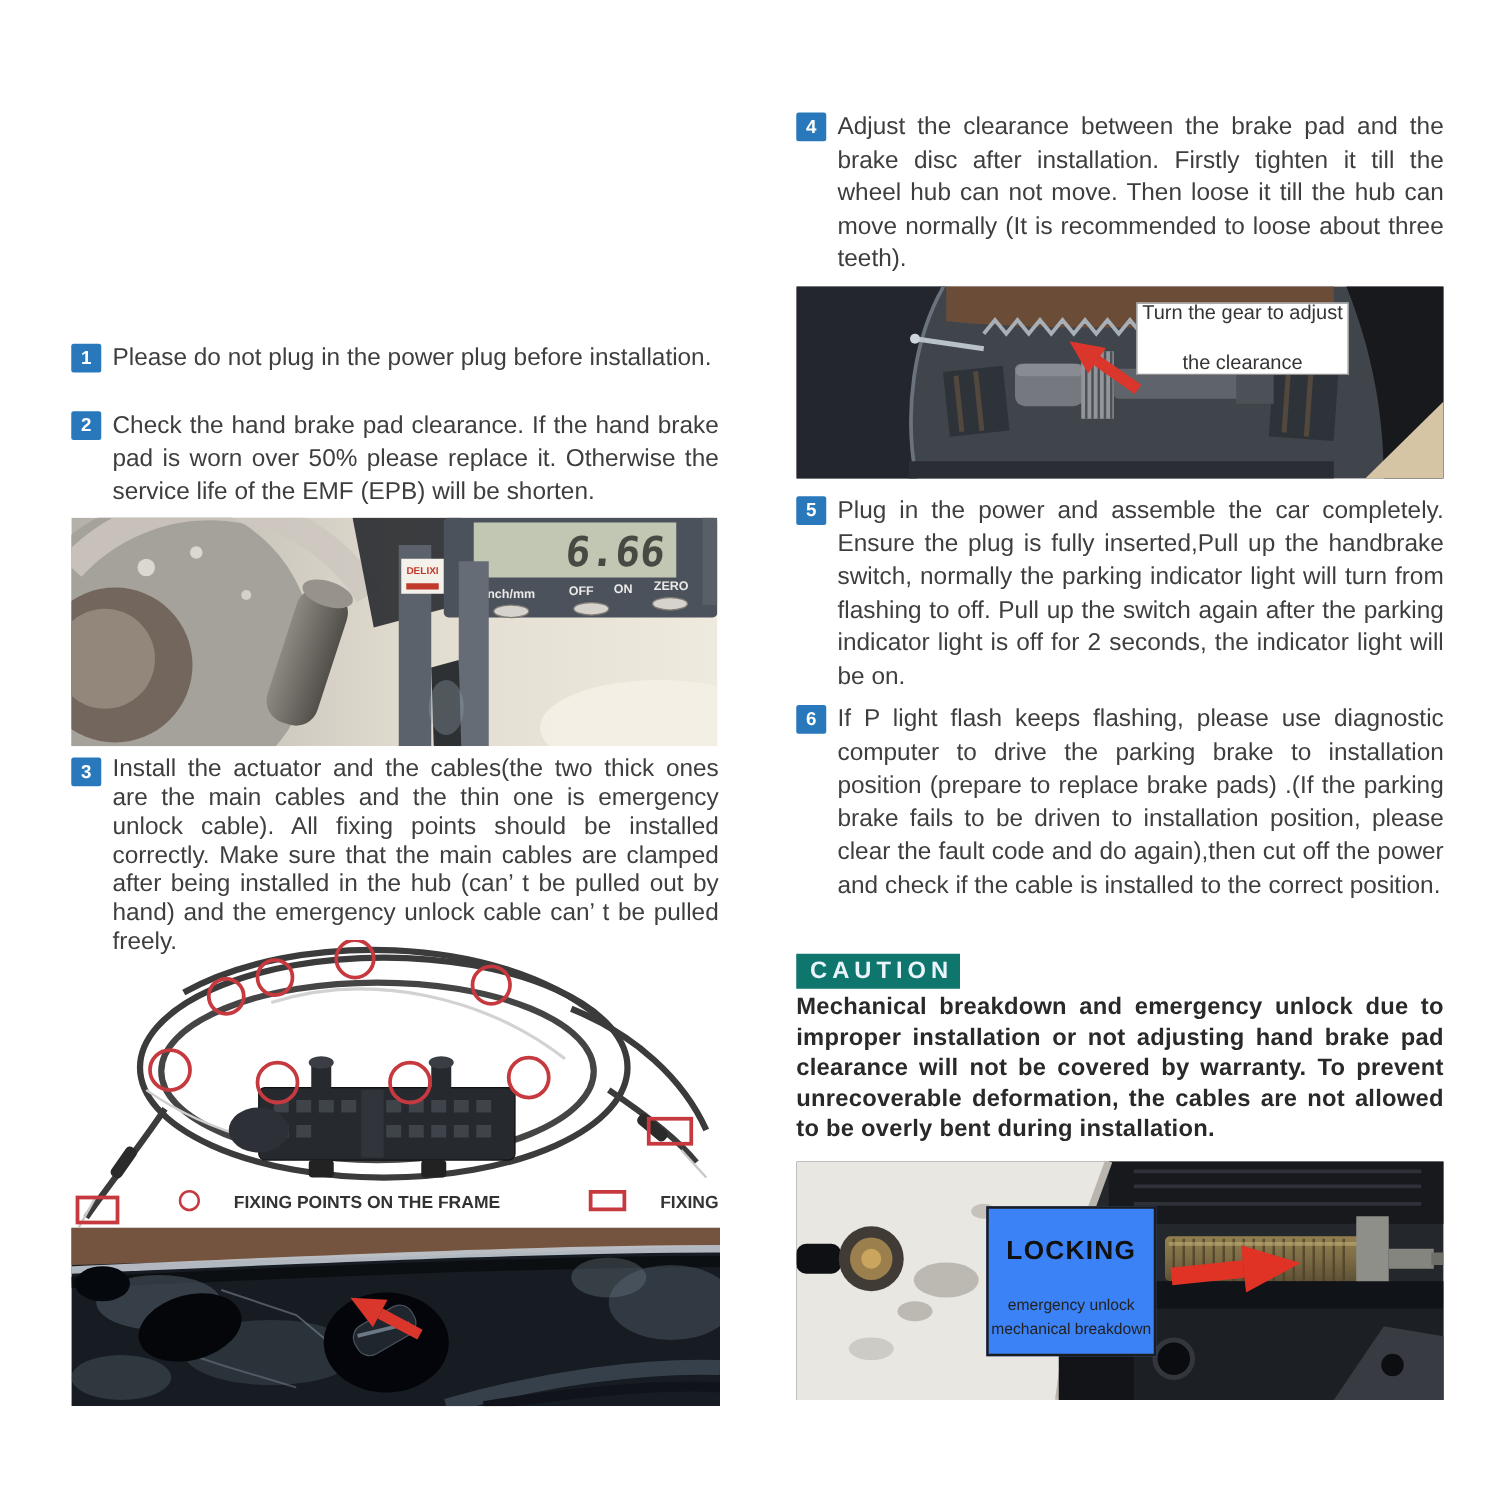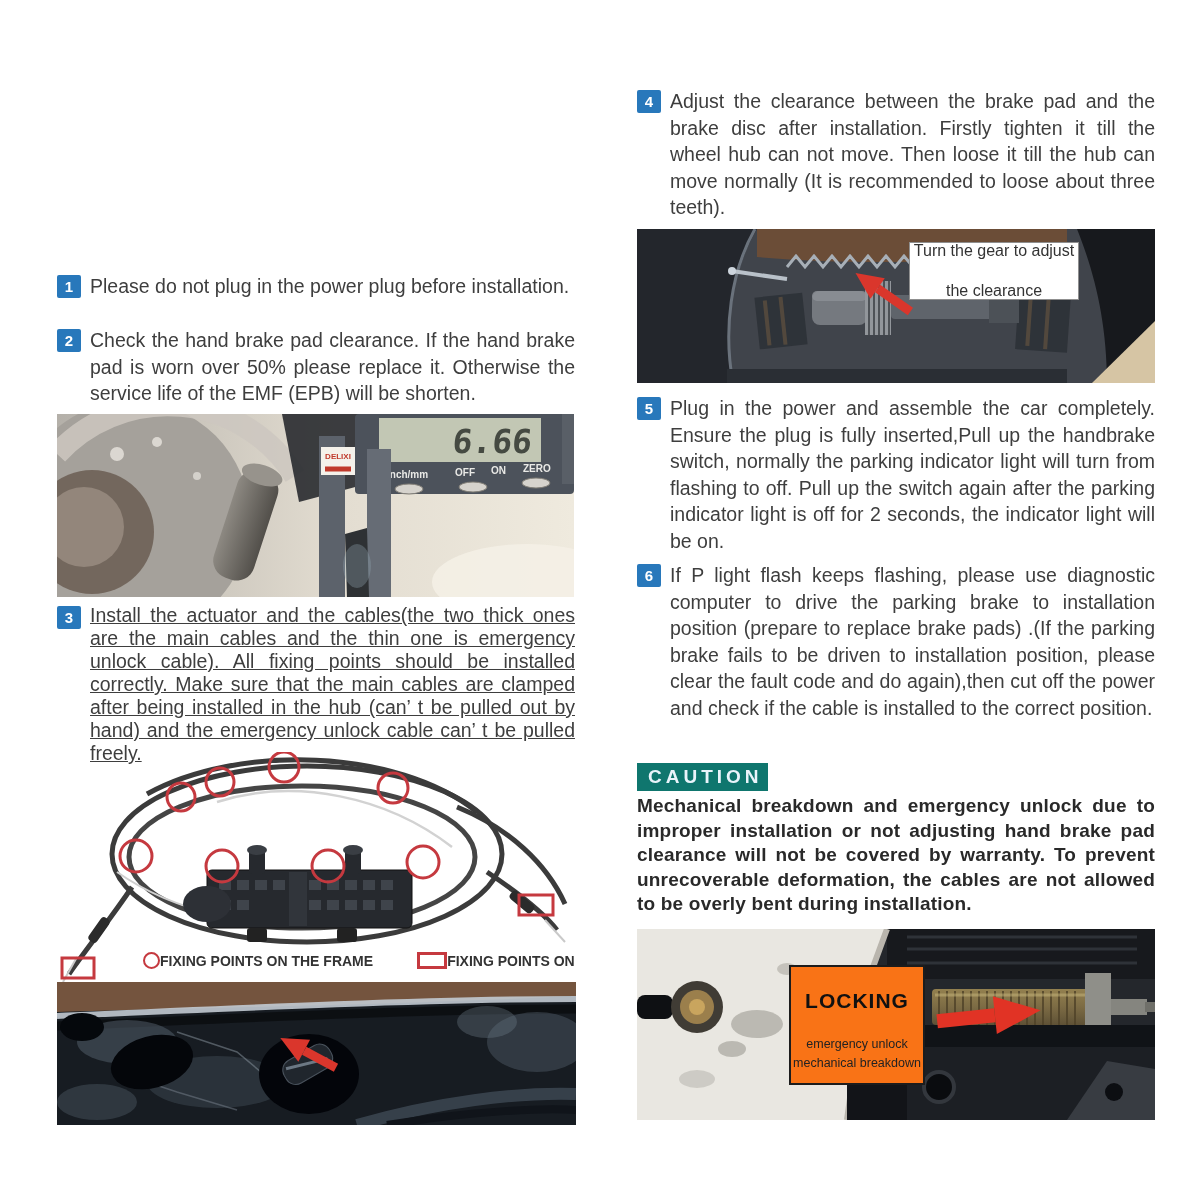--- a/index.html
+++ b/index.html
@@ -12,33 +12,33 @@
           font-weight:bold;font-size:21px;letter-spacing:6px;word-spacing:9px;
           padding:4px 0 0 14px;box-sizing:border-box;line-height:29px;}
   .intro{left:57px;top:176px;width:519px;color:#c8414b;font-weight:bold;font-size:20px;
          line-height:26.5px;text-align:justify;}
 
   
   .step{display:flex;gap:9px;width:518px;}
   .stepnum{flex:0 0 24px;width:24px;height:23px;background:#2878bb;color:#fff;
            font-weight:bold;font-size:15px;text-align:center;line-height:23px;border-radius:2px;margin-top:2px;}
   .steptext{flex:1;font-size:19.5px;line-height:26.5px;text-align:justify;color:#3e3e3e;}
-  .tight .steptext{line-height:23px;text-decoration:underline;}
+  .tight .steptext{line-height:23px;}
 
   
   .photo{overflow:hidden;}
   .callout{position:absolute;background:#fff;border:1px solid #8f8f8f;color:#333;
            display:flex;flex-direction:column;justify-content:center;text-align:center;
            font-size:16.5px;line-height:1.42;box-sizing:border-box;gap:17px;}
-  .locbox{position:absolute;background:#f97316;border:2px solid #1c1c1c;text-align:center;box-sizing:border-box;}
+  .locbox{position:absolute;background:#3b82f6;border:2px solid #1c1c1c;text-align:center;box-sizing:border-box;}
   .locbox .t{font-size:21px;font-weight:bold;letter-spacing:1px;color:#111;margin-top:22px;}
   .locbox .s{font-size:12.5px;color:#222;line-height:1.5;margin-top:22px;}
 
   
-  .legend{position:absolute;left:86px;top:200px;display:flex;align-items:center;gap:0;
+  .legend{position:absolute;left:86px;top:200px;display:flex;align-items:center;gap:27px;
           font-size:14px;font-weight:bold;color:#333;white-space:nowrap;}
   .leg-circle{width:13px;height:13px;border:2.5px solid #c5393f;border-radius:50%;display:inline-block;}
   .leg-rect{width:24px;height:11px;border:3px solid #c5393f;display:inline-block;margin-left:44px;}
 
   
   .caution-label{left:637px;top:763px;width:131px;height:28px;background:#0f766e;color:#eaf4fb;
                  font-weight:bold;font-size:19px;letter-spacing:4px;line-height:28px;padding-left:11px;box-sizing:border-box;}
   .caution-text{left:637px;top:794px;width:518px;font-size:19px;font-weight:bold;color:#292929;
                 line-height:24.5px;text-align:justify;letter-spacing:0.2px;}
 </style>

